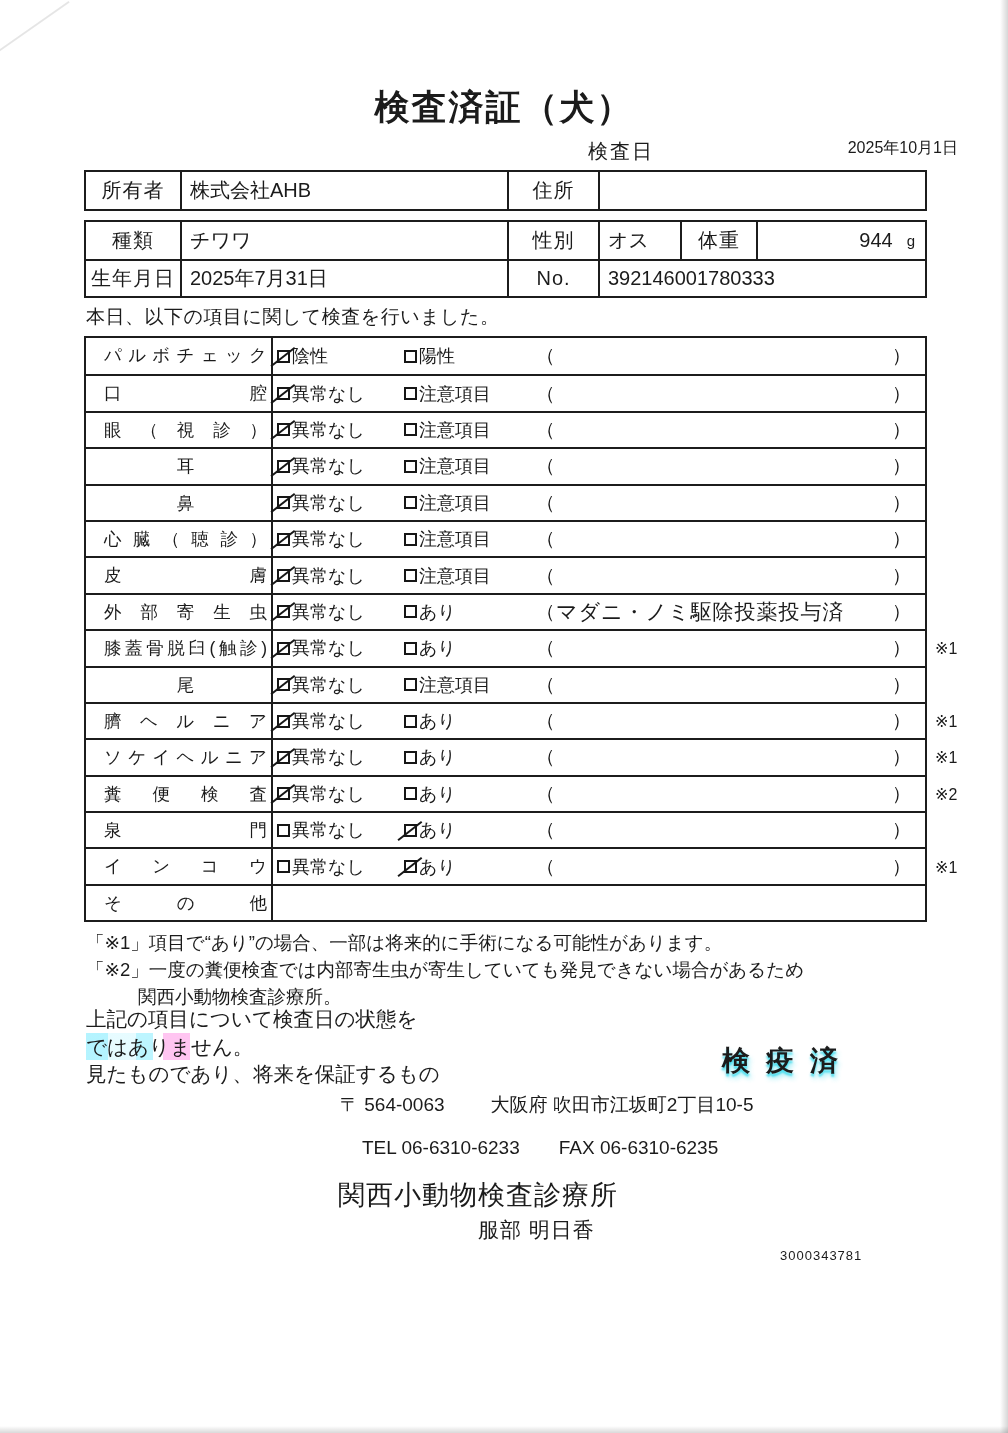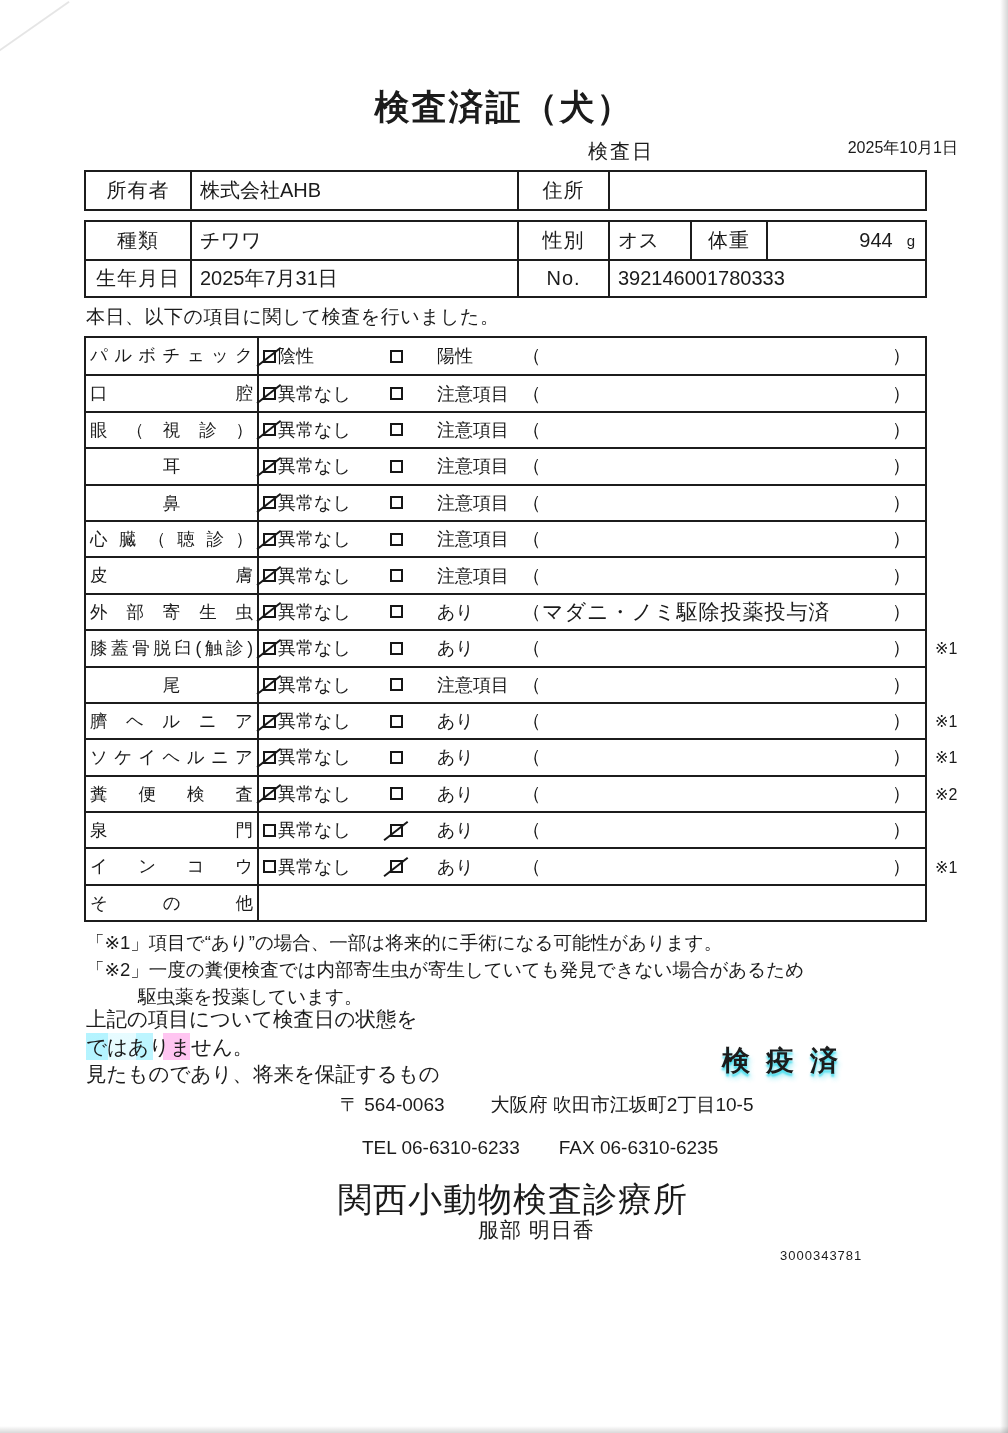--- a/index.html
+++ b/index.html
@@ -27,43 +27,43 @@
   .date-label{position:absolute;left:504px;top:0;font-size:20px;letter-spacing:2px;}
   .date-value{position:absolute;right:0;top:0;font-size:16px;}
 
   .tbl{position:absolute;left:84px;width:843px;border:2px solid #1c1c1c;box-sizing:border-box;}
   .trow{display:flex;height:37px;box-sizing:border-box;}
   .trow + .trow{border-top:2px solid #1c1c1c;}
   .tcell{display:flex;align-items:center;box-sizing:border-box;font-size:20px;
     padding:0 8px;overflow:hidden;white-space:nowrap;}
   .tcell.lab{justify-content:center;padding:0 4px;letter-spacing:1px;}
   .tcell.bR{border-right:2px solid #1c1c1c;}
-  .w-lab1{width:106px;}
+  .w-lab1{width:96px;}
   .w-val1{width:327px;}
   .w-lab2{width:91px;}
   .w-flex{flex:1;}
   .w-sex{width:82px;}
   .w-wt{width:76px;}
   .weight-val{flex:1;justify-content:flex-end;gap:14px;padding-right:10px;}
   .weight-val .unit{font-size:15px;}
 
   .intro{position:absolute;left:86px;top:304px;font-size:19px;letter-spacing:0.5px;}
 
   .checklist{position:absolute;left:84px;top:336px;width:843px;
     border:2px solid #1c1c1c;box-sizing:border-box;}
   .cl-row{display:flex;height:36.4px;box-sizing:border-box;position:relative;}
   .cl-row + .cl-row{border-top:2px solid #1c1c1c;}
   .cl-label{width:173px;border-right:2px solid #1c1c1c;box-sizing:border-box;
     font-size:17.5px;display:block;line-height:34px;padding:0 4px;
-    text-align:justify;text-align-last:justify;overflow:hidden;white-space:nowrap;}
+    text-align:justify;text-align-last:justify;overflow:hidden;white-space:nowrap;margin-left:14px;}
   .cl-label.center{text-align:center;text-align-last:center;}
   .cl-rest{flex:1;display:flex;align-items:center;padding-left:4px;min-width:0;}
   .cl-opt{display:flex;align-items:center;font-size:18px;white-space:nowrap;}
   .cl-opt.o0{width:127px;}
-  .cl-opt.o1{width:132px;gap:32px;}
+  .cl-opt.o1{width:132px;}
   .cb{position:relative;width:13px;height:13px;border:2px solid #161616;
     box-sizing:border-box;margin-right:2px;flex:none;}
   .cb.checked::after{content:"";position:absolute;left:-11px;top:4px;width:30px;height:2.4px;
     background:#161616;transform:rotate(-38deg);transform-origin:center;}
   .cl-paren{flex:1;display:flex;align-items:center;font-size:19px;
     padding-right:14px;min-width:0;}
   .cl-paren .pc{flex:1;font-size:21px;letter-spacing:1px;white-space:nowrap;
     overflow:hidden;padding-left:1px;}
   .cl-note{position:absolute;left:calc(100% + 10px);top:50%;transform:translateY(-50%);
     font-size:16px;white-space:nowrap;}
@@ -81,21 +81,21 @@
       rgba(255,110,220,0.40) 46%,rgba(255,110,220,0.40) 62%,
       rgba(255,255,255,0) 62%);
     display:inline-block;}
 
   .stamp{position:absolute;left:722px;top:1042px;font-size:28px;font-weight:700;
     letter-spacing:16px;white-space:nowrap;
     text-shadow:0 3px 2px rgba(40,215,235,0.75),2px 5px 5px rgba(40,215,235,0.45);}
 
   .postal-line{position:absolute;left:340px;top:1092px;font-size:19px;display:flex;gap:46px;white-space:nowrap;}
   .tel-line{position:absolute;left:362px;top:1137px;font-size:19px;display:flex;gap:39px;white-space:nowrap;}
-  .clinic-name{position:absolute;left:338px;top:1177px;font-size:34px;letter-spacing:1px;}
+  .clinic-name{position:absolute;left:338px;top:1177px;font-size:27px;letter-spacing:1px;}
   .vet-name{position:absolute;left:478px;top:1216px;font-size:21px;letter-spacing:1px;}
   .serial{position:absolute;left:780px;top:1248px;font-size:13px;letter-spacing:1px;}
 </style>
 </head>
 <body>
 
 <div class="page">
 
   <div class="title">検査済証（犬）</div>
 
@@ -412,21 +412,21 @@
       </div>
       <div class="cl-row">
         <div class="cl-label">その他</div>
         <div class="cl-rest"></div>
       </div>
     </div>
 
   <div class="notes">
     <div>「※1」項目で“あり”の場合、一部は将来的に手術になる可能性があります。</div>
     <div>「※2」一度の糞便検査では内部寄生虫が寄生していても発見できない場合があるため</div>
-    <div class="indent">駆虫薬を投薬しています。</div>
+    <div class="indent">関西小動物検査診療所。</div>
   </div>
 
   <div class="statement">
     <div>上記の項目について検査日の状態を</div>
     <div><span class="artifact">ではありません。</span></div>
     <div>見たものであり、将来を保証するもの</div>
   </div>
 
   <div class="stamp">検疫済</div>
 

